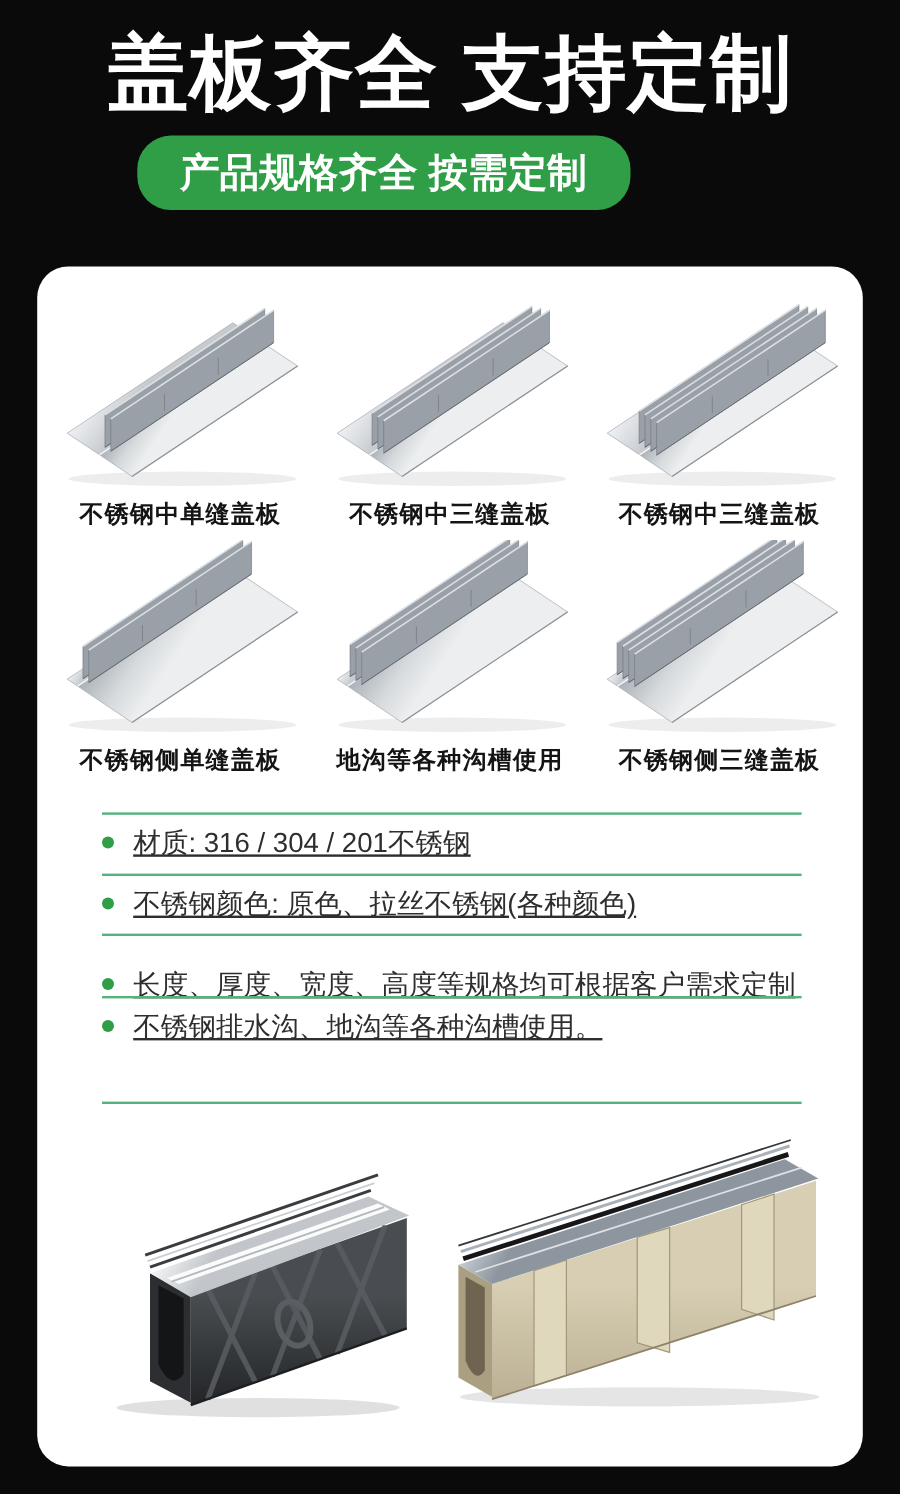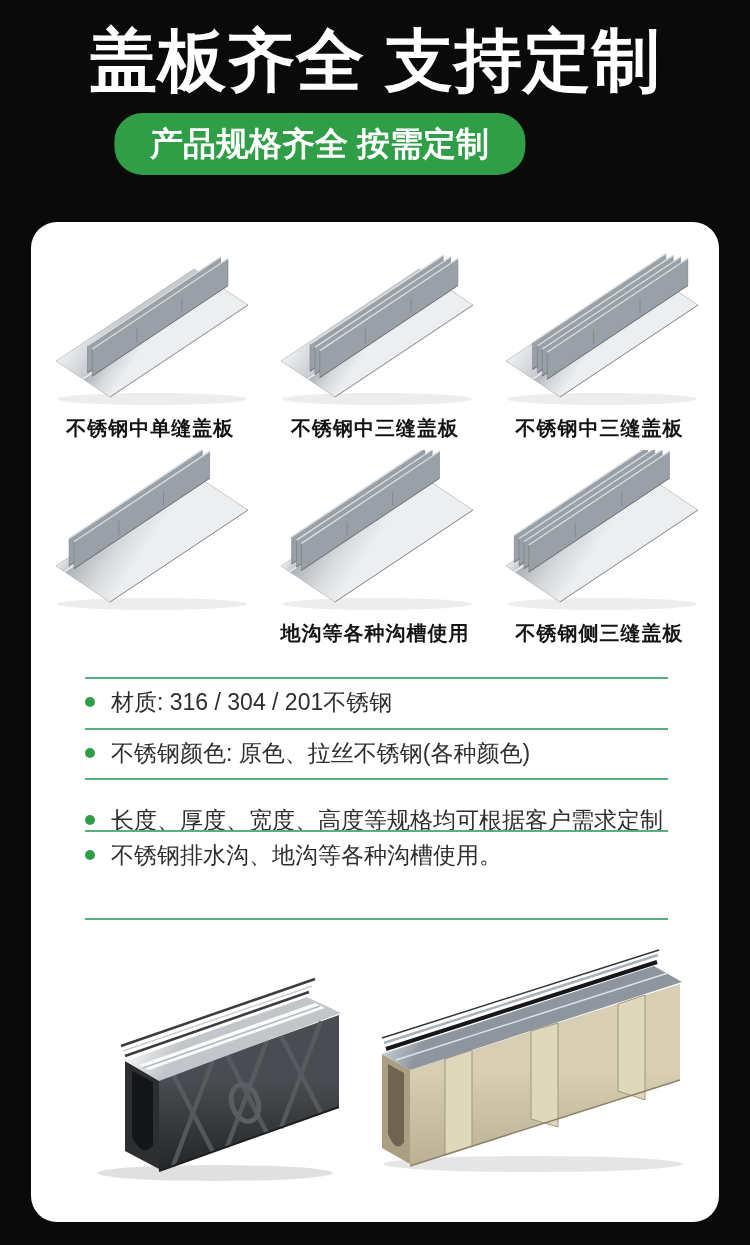--- a/index.html
+++ b/index.html
@@ -42,21 +42,21 @@
   .plabel{
     display:block;margin-top:5px;font-size:20px;font-weight:600;
     color:#141414;letter-spacing:1px;white-space:nowrap;
   }
   
   .specs{position:absolute;left:0;top:0;width:688px;height:1000px;}
   .divider{position:absolute;left:54px;width:583px;height:2px;background:var(--divider,#55b27e);}
   .d1{top:455px}.d2{top:506px}.d3{top:556px}.d4{top:608px}.d5{top:696px}
   .item{position:absolute;left:54px;width:610px;padding-left:26px;box-sizing:border-box;}
   .it1{top:466px}.it2{top:517px}.it3{top:584px}.it4{top:619px}
-  .item p{margin:0;font-size:23px;line-height:28px;color:#2e2e2e;}
+  .item p{margin:0;font-size:23px;line-height:28px;color:#2e2e2e;text-decoration:underline;}
   .item p .l2{display:block;margin-top:0;}
   .dot{
     position:absolute;left:0;top:9px;width:10px;height:10px;border-radius:50%;
     background:var(--accent,#2f9e46);
   }
   
   .gallery{position:absolute;left:0;top:0;width:688px;height:1000px;pointer-events:none;}
   .img-left{position:absolute;left:54px;top:743px;}
   .img-right{position:absolute;left:327px;top:716px;}
 </style>
@@ -217,20 +217,21 @@
              <line x1="19.11" y1="115.54" x2="152.28" y2="26.76" stroke="#646a71" stroke-width="0.8"></line>
               <line x1="63.05610000000001" y1="82.24260000000001" x2="63.05610000000001" y2="68.24260000000001" stroke="#7d838a" stroke-width="0.8"></line>
               <line x1="107.00220000000002" y1="52.9452" x2="107.00220000000002" y2="38.9452" stroke="#7d838a" stroke-width="0.8"></line>
               <polygon points="23.97,118.78 159.624,28.344 159.624,1.3440000000000012 23.97,91.78" fill="#99a0a7" stroke="#6e747b" stroke-width="0.5"></polygon>
              <line x1="23.97" y1="91.78" x2="159.624" y2="1.3440000000000012" stroke="#dde1e4" stroke-width="1.3"></line>
              <line x1="23.97" y1="118.78" x2="159.624" y2="28.344" stroke="#646a71" stroke-width="0.8"></line>
               <line x1="68.73581999999999" y1="84.93612" x2="68.73581999999999" y2="70.93612" stroke="#7d838a" stroke-width="0.8"></line>
               <line x1="113.50164" y1="55.09224" x2="113.50164" y2="41.09224" stroke="#7d838a" stroke-width="0.8"></line>
   </svg>
           </div>
+        <figcaption class="plabel">不锈钢侧单缝盖板</figcaption>
       </figure>
       <figure class="cell">
         <div class="pimg">
             <svg width="200" height="165" viewBox="0 0 200 165">
     <defs>
       <linearGradient id="pu4" x1="6" y1="116" x2="14.64" y2="121.76" gradientUnits="userSpaceOnUse">
         <stop offset="0" stop-color="#eff1f3"></stop>
                   <stop offset="1" stop-color="#c7cbd0"></stop>
       </linearGradient>
       <linearGradient id="pl4" x1="14.64" y1="121.76" x2="60" y2="152" gradientUnits="userSpaceOnUse">

